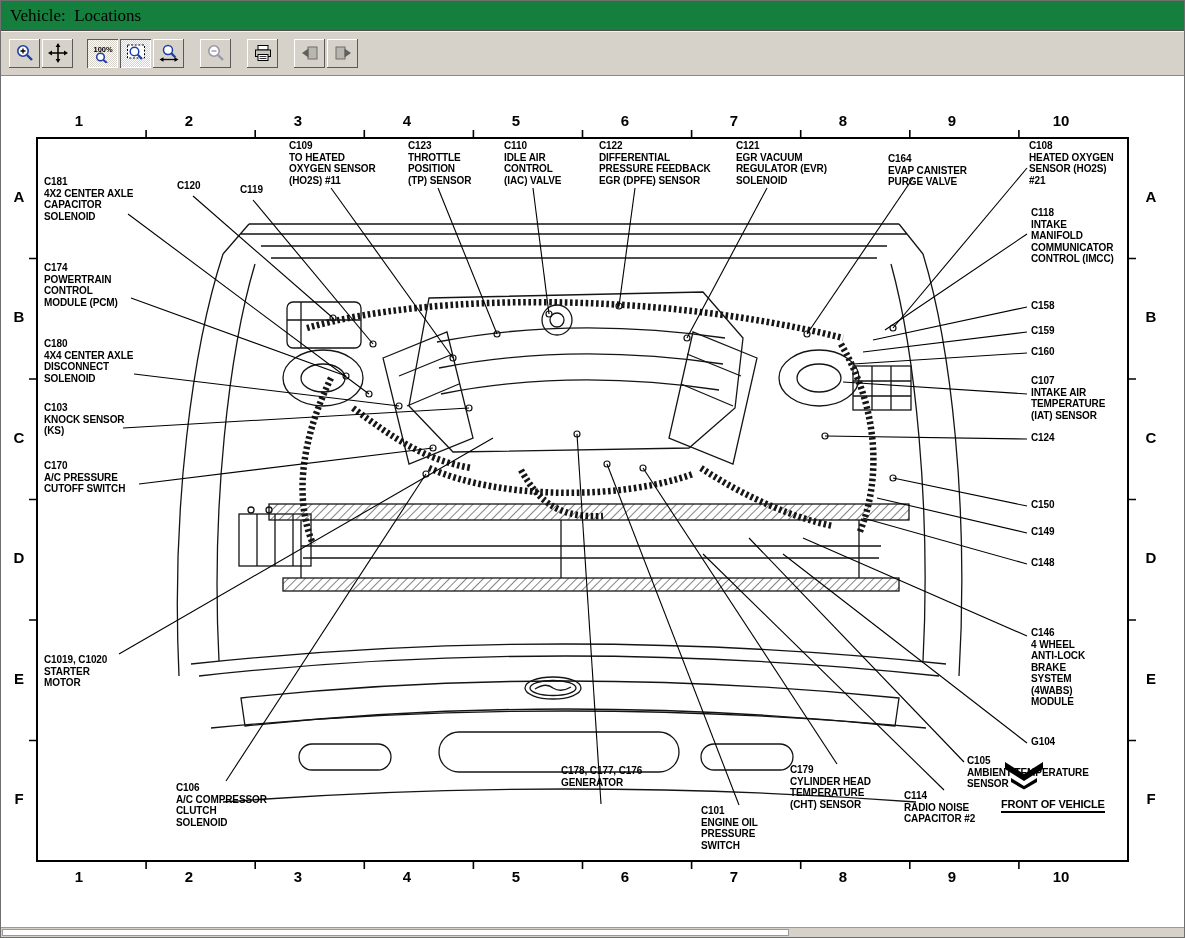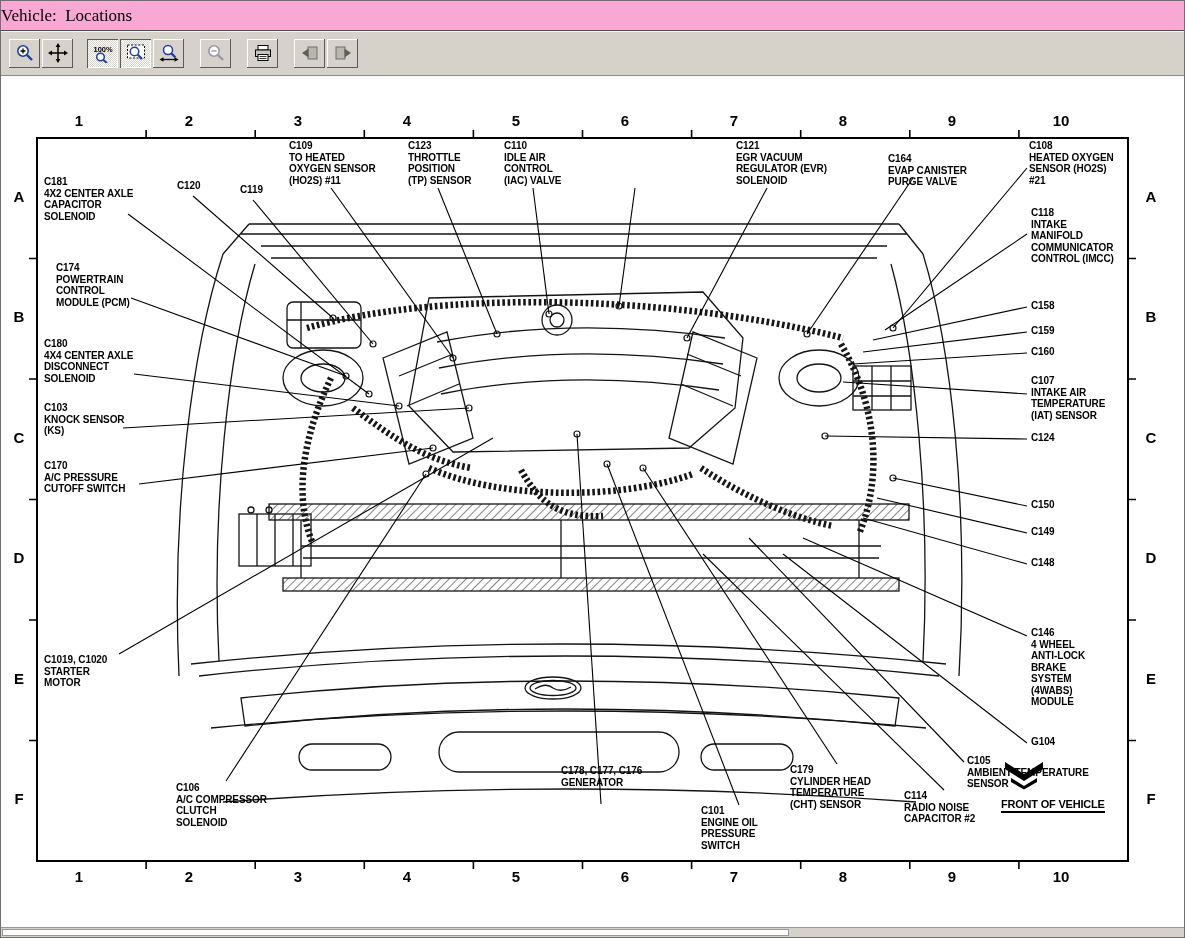--- a/index.html
+++ b/index.html
@@ -1,19 +1,19 @@
 <!DOCTYPE html>
 <html><head>
 <meta charset="utf-8">
 <style>
   html,body{margin:0;padding:0;background:#8a8a8a;}
   .win{position:relative;width:1185px;height:938px;background:#fff;overflow:hidden;
        font-family:"Liberation Sans",sans-serif;border:1px solid #6f6f6f;box-sizing:border-box;}
-  .titlebar{height:29px;background:#f9a8d4;border-bottom:1px solid #4d4d4d;
-            display:flex;align-items:center;}
+  .titlebar{height:29px;background:#15803d;border-bottom:1px solid #4d4d4d;
+            display:flex;align-items:center;padding-left:9px;}
   .titlebar .wtitle{font-family:"Liberation Serif",serif;font-size:17px;color:#000;white-space:pre;}
   .toolbar{height:44px;background:#d6d2c9;border-bottom:1px solid #8a8a8a;
            box-shadow:inset 0 1px 0 #f5f3ee;display:flex;align-items:center;}
   .tbtn{width:31px;height:29px;background:#d6d2c9;border:none;padding:0;margin:0;
         box-shadow:inset -1px -1px 0 #5a5a5a, inset 1px 1px 0 #ffffff;
         display:flex;align-items:center;justify-content:center;cursor:pointer;}
   .tbtn.pressed{box-shadow:inset 1px 1px 0 #5a5a5a, inset -1px -1px 0 #ffffff;
         background-image:conic-gradient(#fff 25%,#d6d2c9 0 50%,#fff 0 75%,#d6d2c9 0);
         background-size:2px 2px;align-items:center;}
   .tbtn.disabled{cursor:default;}
@@ -272,21 +272,21 @@
     <div class="gridlab" style="left:1138px;top:232px">B</div>
     <div class="gridlab" style="left:1138px;top:353px">C</div>
     <div class="gridlab" style="left:1138px;top:473px">D</div>
     <div class="gridlab" style="left:1138px;top:594px">E</div>
     <div class="gridlab" style="left:1138px;top:714px">F</div>
 
     <div class="callout" style="left:43px;top:100px">C181
 4X2 CENTER AXLE
 CAPACITOR
 SOLENOID</div>
-    <div class="callout" style="left:55px;top:186px">C174
+    <div class="callout" style="left:43px;top:186px">C174
 POWERTRAIN
 CONTROL
 MODULE (PCM)</div>
     <div class="callout" style="left:43px;top:262px">C180
 4X4 CENTER AXLE
 DISCONNECT
 SOLENOID</div>
     <div class="callout" style="left:43px;top:326px">C103
 KNOCK SENSOR
 (KS)</div>
@@ -307,20 +307,24 @@
 OXYGEN SENSOR
 (HO2S) #11</div>
     <div class="callout" style="left:407px;top:64px">C123
 THROTTLE
 POSITION
 (TP) SENSOR</div>
     <div class="callout" style="left:503px;top:64px">C110
 IDLE AIR
 CONTROL
 (IAC) VALVE</div>
+    <div class="callout" style="left:598px;top:64px">C122
+DIFFERENTIAL
+PRESSURE FEEDBACK
+EGR (DPFE) SENSOR</div>
     <div class="callout" style="left:735px;top:64px">C121
 EGR VACUUM
 REGULATOR (EVR)
 SOLENOID</div>
     <div class="callout" style="left:887px;top:77px">C164
 EVAP CANISTER
 PURGE VALVE</div>
     <div class="callout" style="left:1028px;top:64px">C108
 HEATED OXYGEN
 SENSOR (HO2S)

